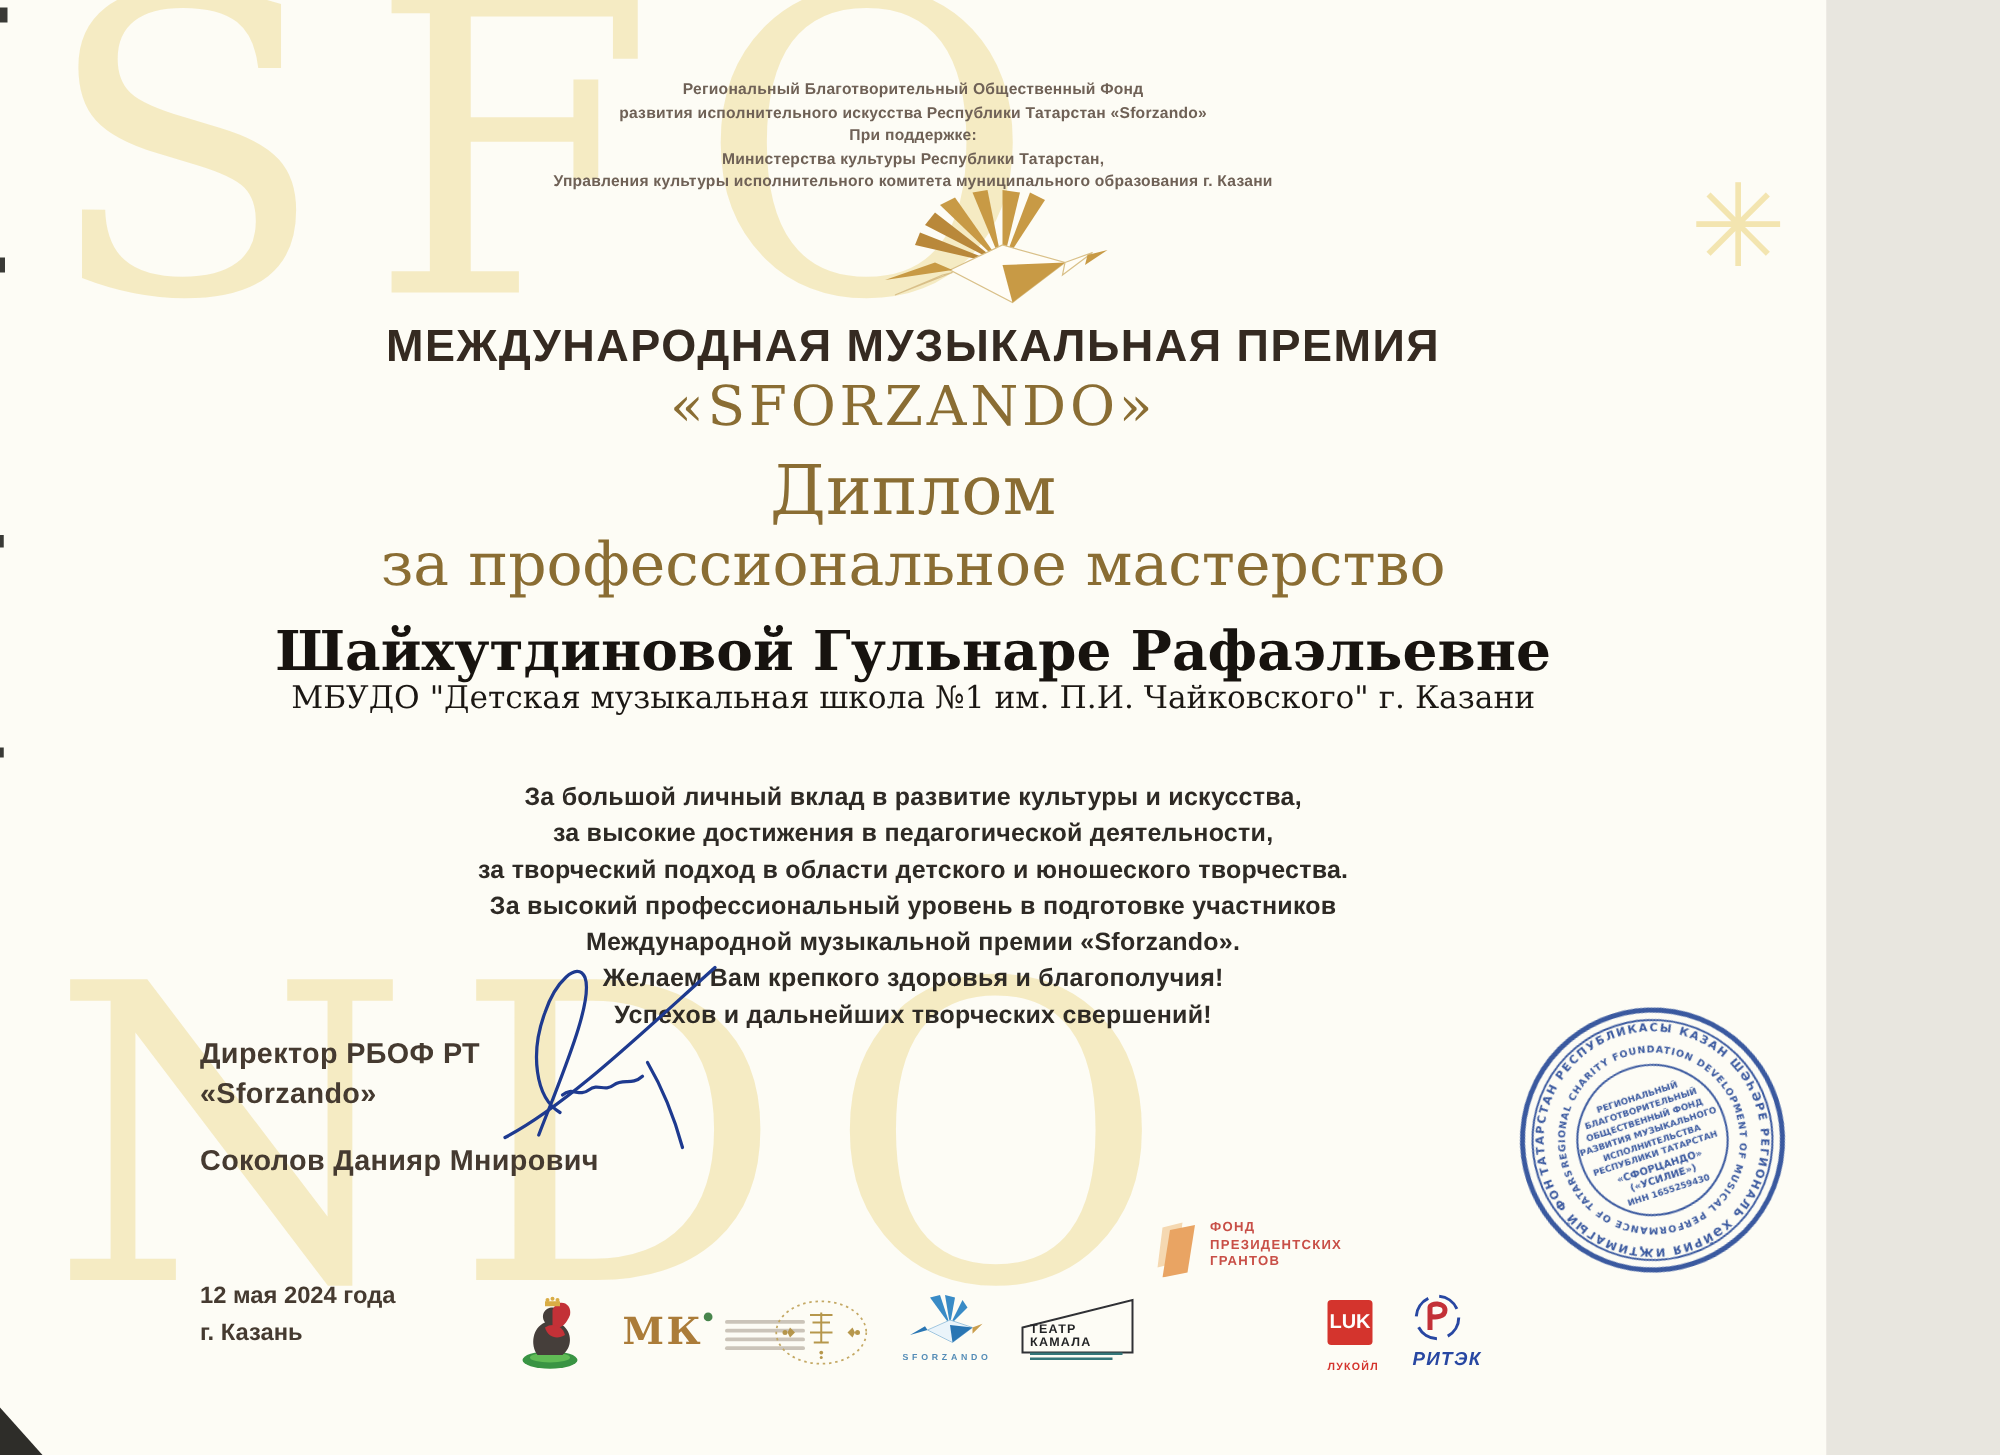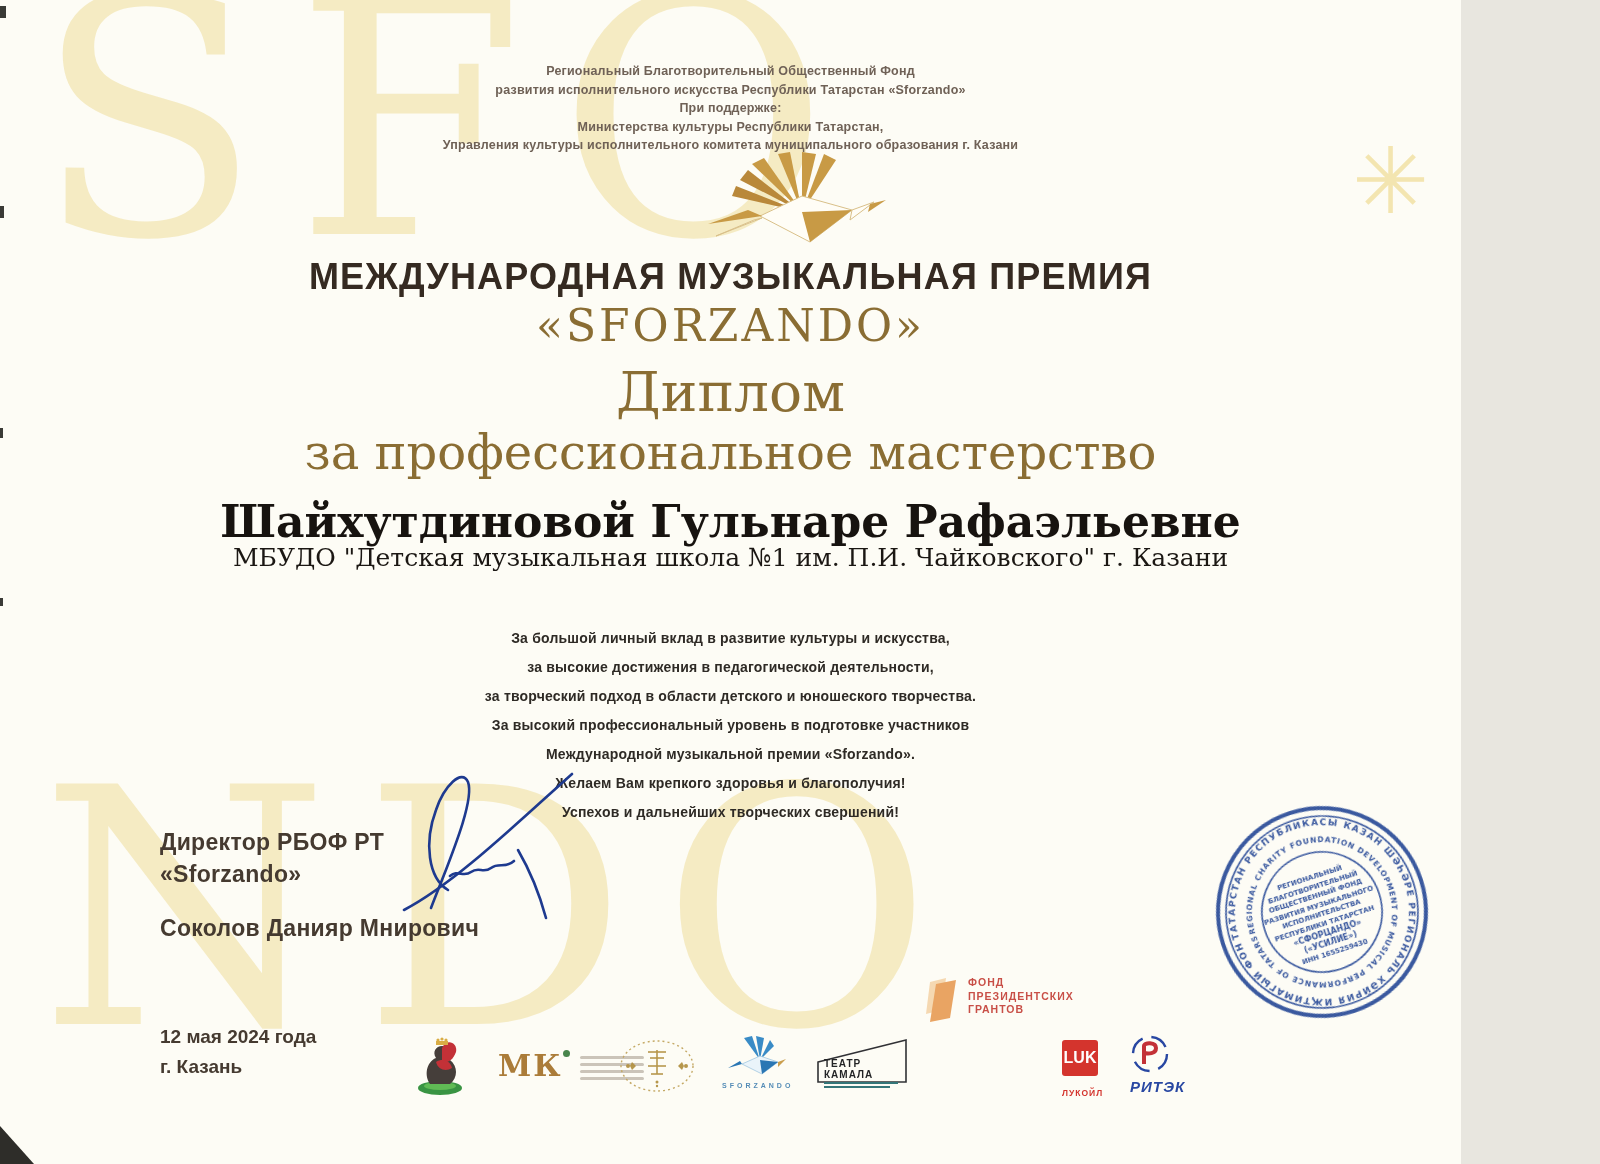--- a/index.html
+++ b/index.html
@@ -19,21 +19,21 @@
 
   .category{font-size:36px;font-weight:bold;color:#352a21;letter-spacing:1.2px;}
   .gold-serif{font-family:"DejaVu Serif",serif;color:#8a6d33;}
   .brand{font-size:44px;letter-spacing:3px;}
   .doctype{font-size:55px;}
   .subtitle{font-size:48px;}
 
   .r-name{font-family:"DejaVu Serif",serif;font-weight:bold;font-size:44px;color:#17130f;}
   .r-org{font-family:"DejaVu Serif",serif;font-size:25px;color:#1b1713;}
 
-  .body-line{font-size:14px;font-weight:bold;color:#2e2a25;line-height:29px;letter-spacing:.2px;}
+  .body-line{font-size:20px;font-weight:bold;color:#2e2a25;line-height:29px;letter-spacing:.2px;}
 
   .sig-text{font-size:23px;font-weight:bold;color:#453a30;letter-spacing:.3px;line-height:32px;}
   .date-text{font-size:19px;font-weight:bold;color:#453a30;line-height:30px;text-align:right;}
 
   .stamp-wrap{transform:rotate(-18deg);opacity:.93;filter:blur(.3px);mix-blend-mode:multiply;}
 
   
   .logo{opacity:.95;}
   .mk-mark{font-family:"DejaVu Serif",serif;font-weight:bold;font-size:30px;color:#a7762f;letter-spacing:2px;}
   .mk-dot{display:inline-block;width:7px;height:7px;border-radius:50%;background:#3f7f44;vertical-align:top;margin-top:2px;}

